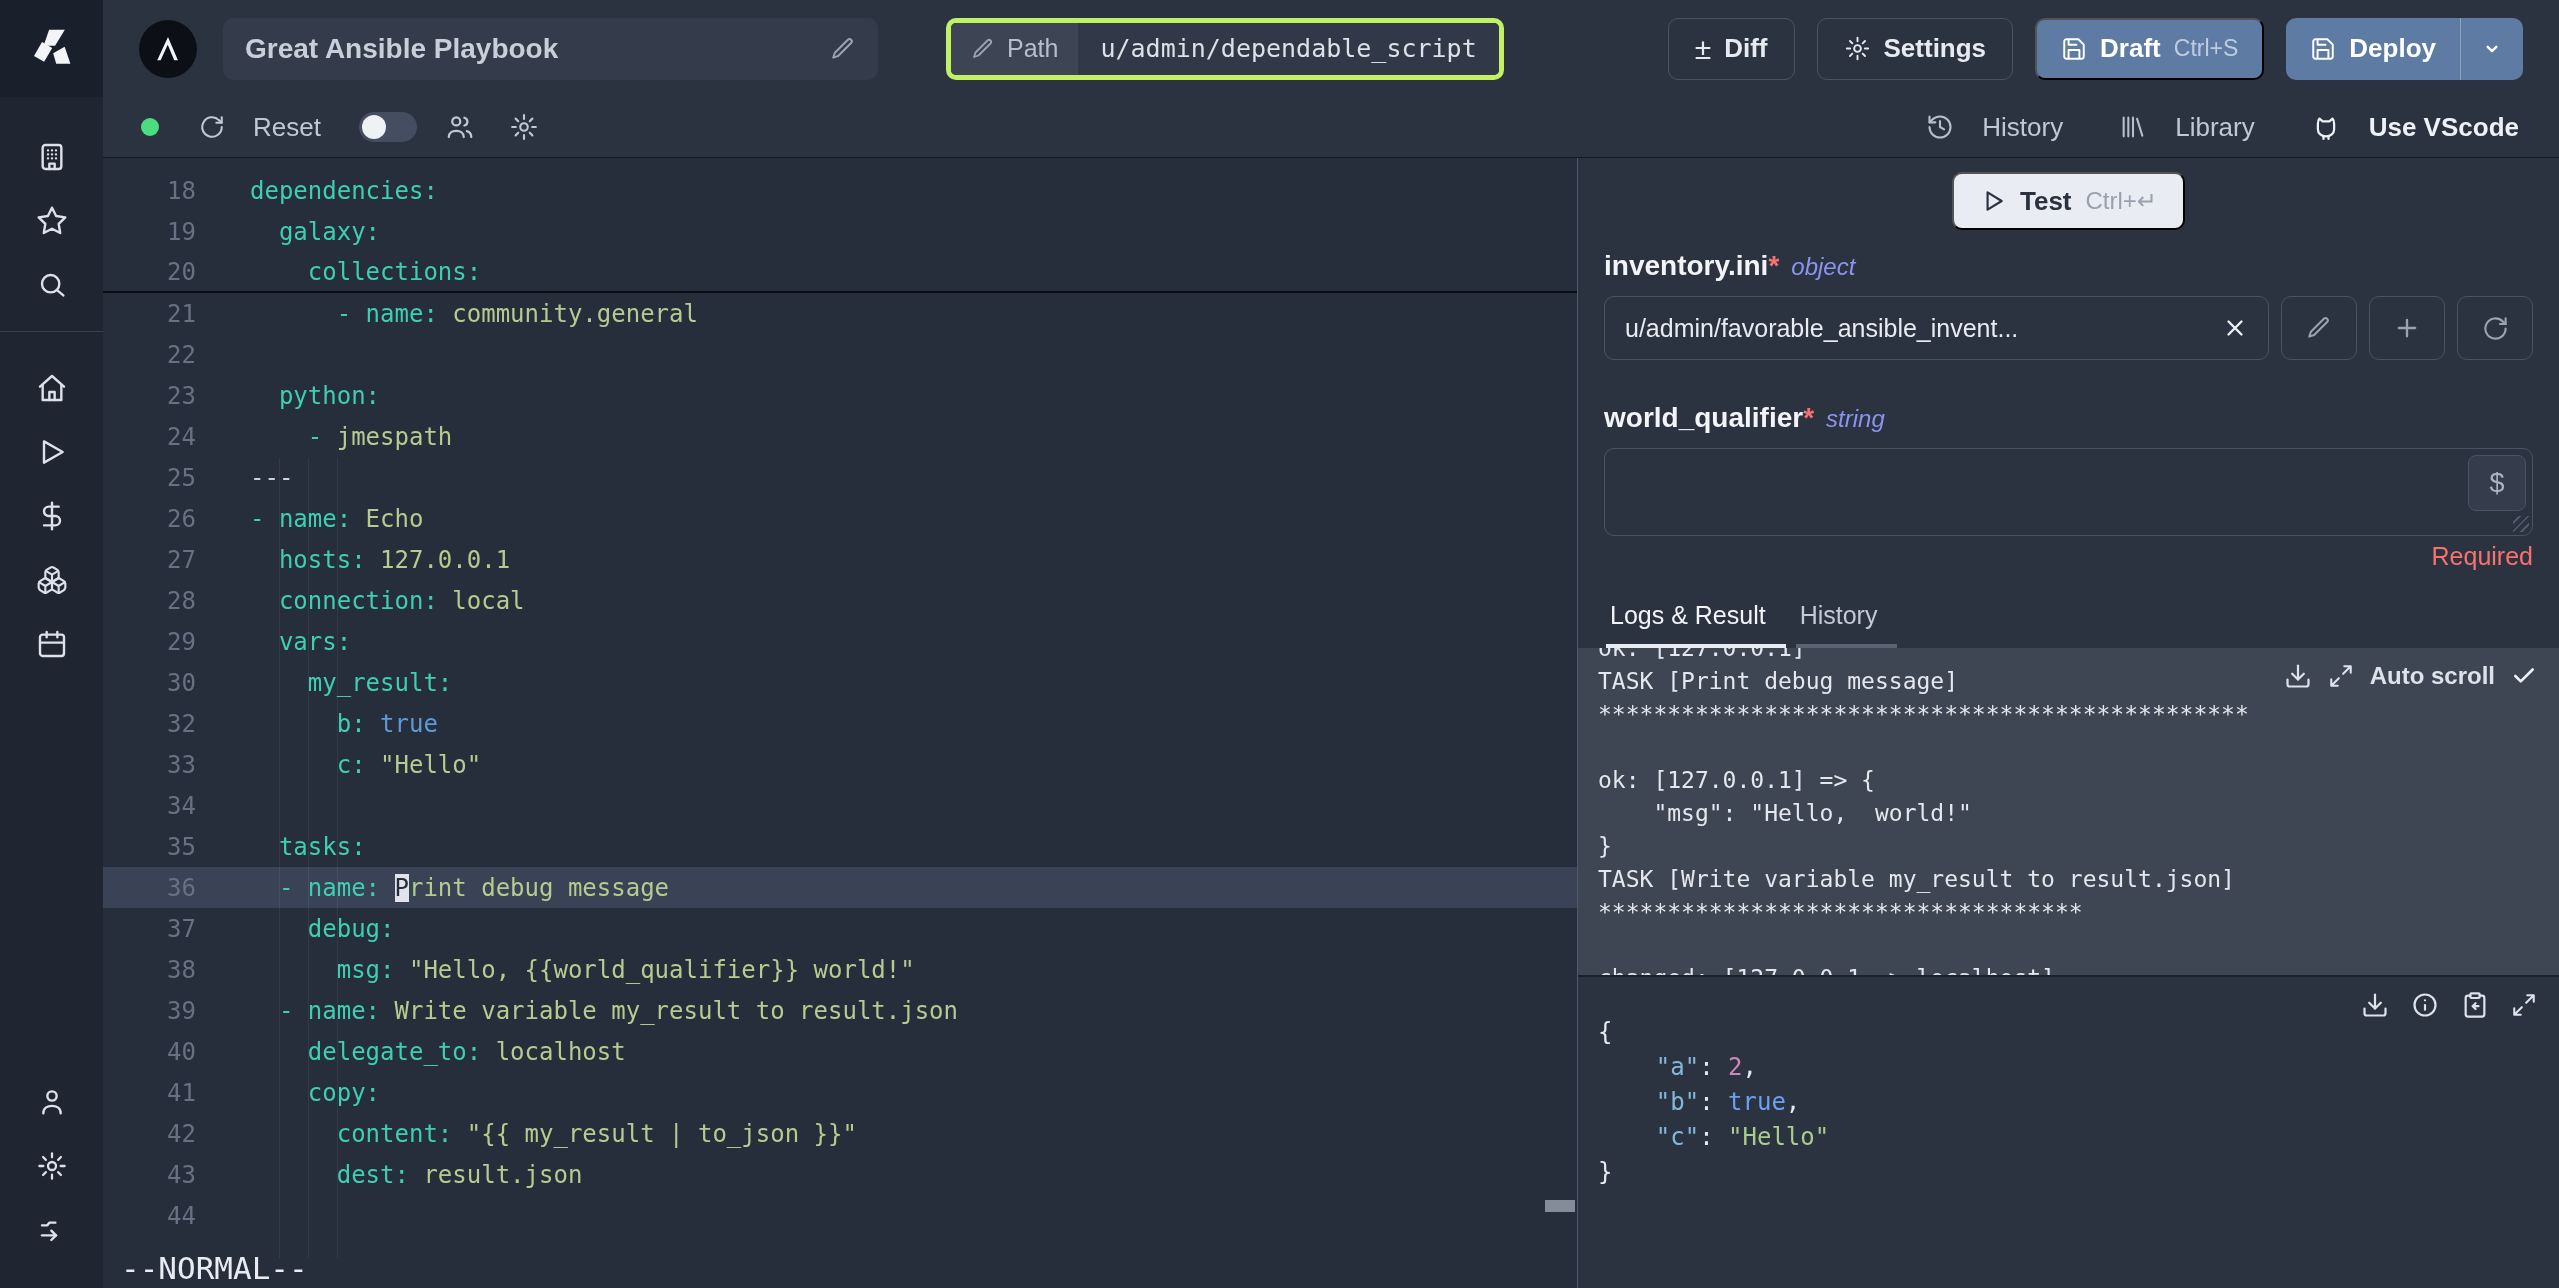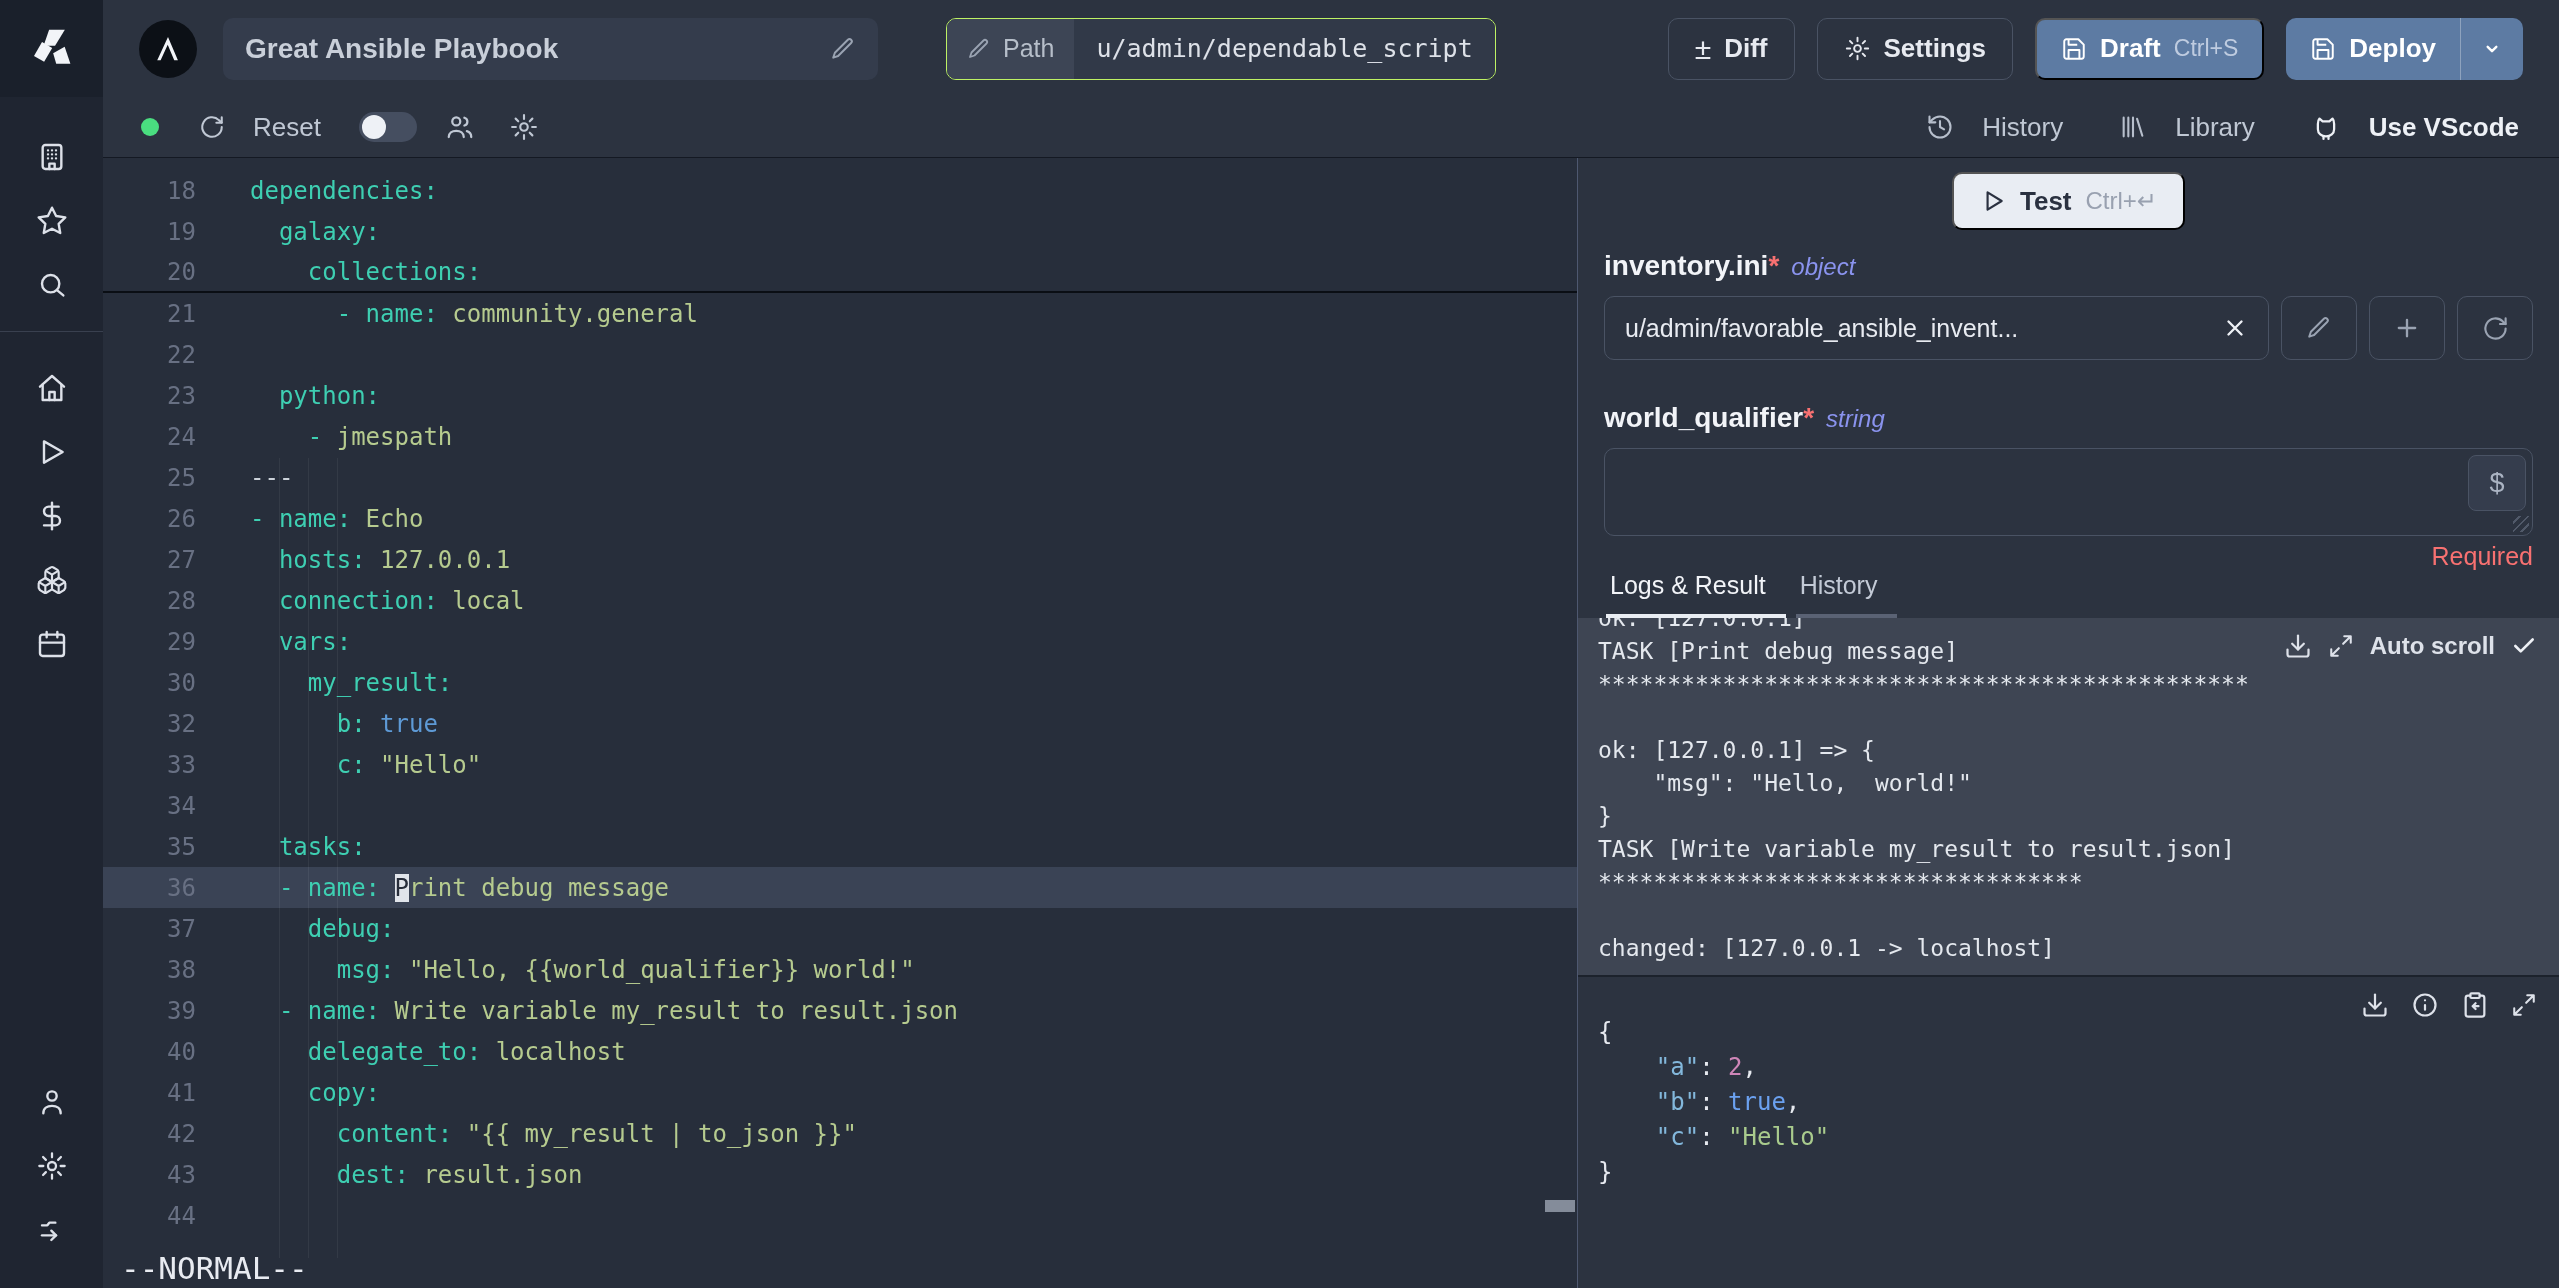--- a/index.html
+++ b/index.html
@@ -21,21 +21,21 @@
   .main { flex:1; display:flex; flex-direction:column; min-width:0; }
 
   
   .titlebar { height:97px; background:#2c3340; display:flex; align-items:center; flex-shrink:0; }
   .ansible-badge { width:58px; height:58px; border-radius:50%; background:#0c1016; margin-left:36px;
     display:flex; align-items:center; justify-content:center; flex-shrink:0; }
   .title-input { width:655px; height:62px; margin-left:26px; background:#343c4c; border-radius:10px;
     display:flex; align-items:center; padding:0 22px; }
   .title-input .t { flex:1; font-size:28px; font-weight:700; color:#c9cfd9; white-space:nowrap; overflow:hidden; }
   .icon { color:#9aa3b2; display:inline-flex; }
-  .path-chip { height:62px; margin-left:68px; border:1px solid #bef264; border-radius:10px; overflow:hidden;
+  .path-chip { height:62px; margin-left:68px; border:5px solid #bef264; border-radius:10px; overflow:hidden;
     display:flex; align-items:stretch; }
   .path-left { background:#3d4555; display:flex; align-items:center; gap:12px; padding:0 20px; color:#b6bec9; font-size:25px; }
   .path-right { background:#313948; display:flex; align-items:center; padding:0 22px;
     font-family:"DejaVu Sans Mono", monospace; font-size:25px; color:#dde1e8; }
   .tb-spacer { flex:1; }
   .btn-ghost { height:62px; border:1px solid #4a5364; border-radius:10px; background:transparent;
     display:flex; align-items:center; gap:13px; padding:0 26px; color:#e7eaf0; font-size:26px; font-weight:700; cursor:pointer; }
   .btn-blue { height:62px; border-radius:10px; background:#5d7ba3; display:flex; align-items:center; cursor:pointer; color:#fff; }
   .btn-blue .seg { display:flex; align-items:center; gap:13px; padding:0 24px; font-size:26px; font-weight:700; }
   .kbd-hint { font-size:23px; font-weight:400; color:#bfcce0; }
@@ -92,21 +92,21 @@
     display:flex; align-items:center; justify-content:center; color:#dde1e9; cursor:pointer; }
   .w-label { margin-top:42px; }
   .text-area { position:relative; margin-top:14px; height:88px; border:1px solid #4a5364; border-radius:10px; }
   .dollar-btn { position:absolute; top:6px; right:6px; width:58px; height:56px; background:#353d4d;
     border:1px solid #4a5364; border-radius:8px; display:flex; align-items:center; justify-content:center;
     color:#aab3c2; font-size:27px; cursor:pointer; }
   .resize-grip { position:absolute; right:3px; bottom:3px; width:16px; height:16px;
     background:repeating-linear-gradient(135deg, transparent 0 4px, #5a6374 4px 6px); opacity:.8; }
   .required { text-align:right; color:#f87171; font-size:25px; margin-top:6px; }
 
-  .tabs { display:flex; gap:10px; padding-left:28px; flex-shrink:0; }
+  .tabs { display:flex; gap:10px; padding-left:28px; margin-top:30px; flex-shrink:0; }
   .tab { font-size:25px; padding:0 20px 14px 4px; cursor:pointer; }
   .tab.active { color:#f2f4f8; border-bottom:4px solid #e9edf3; }
   .tab.idle { color:#c3cad6; border-bottom:4px solid #5a6274; }
 
   .log-area { flex:1; background:#3e4553; position:relative; overflow:hidden; padding-left:20px; min-height:0; }
   .log-line { font-family:"DejaVu Sans Mono", monospace; font-size:23px; line-height:33px; color:#e4e8ee; white-space:pre; }
   .log-line:first-child { margin-top:-16px; }
   .log-controls { position:absolute; top:14px; right:22px; display:flex; align-items:center; gap:16px;
     color:#dee2ea; font-size:24px;font-weight:bold; }
 

